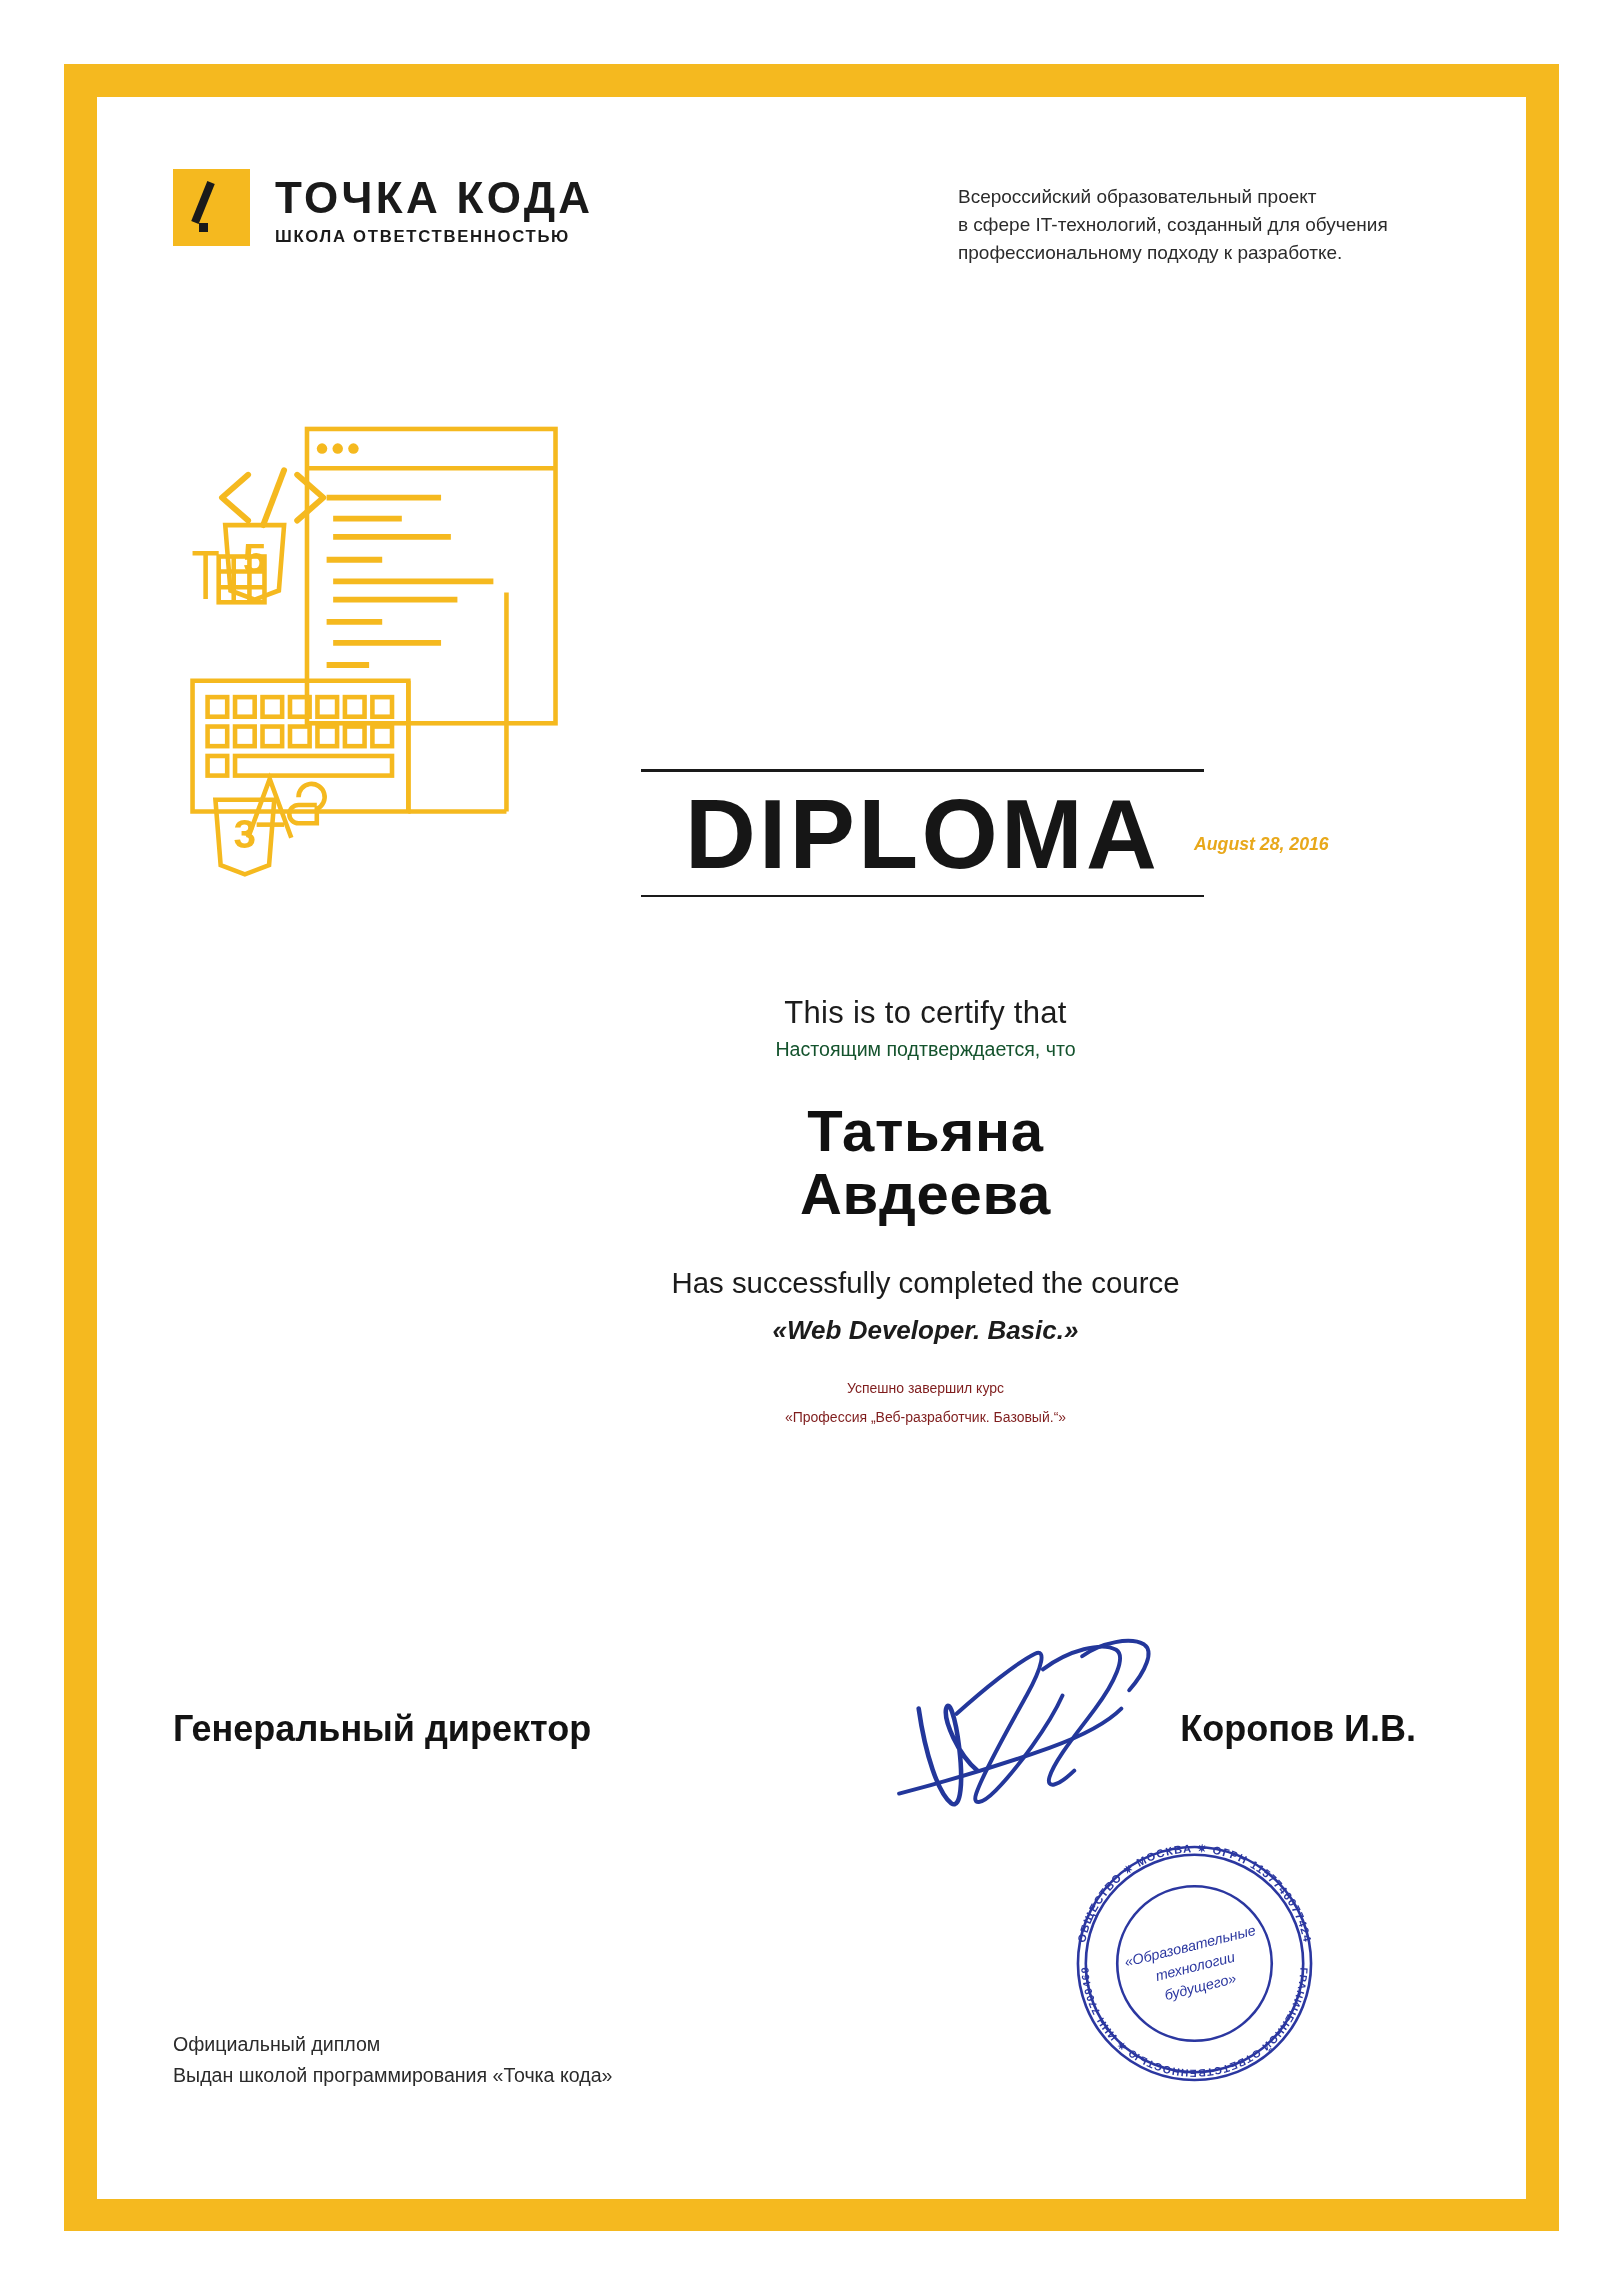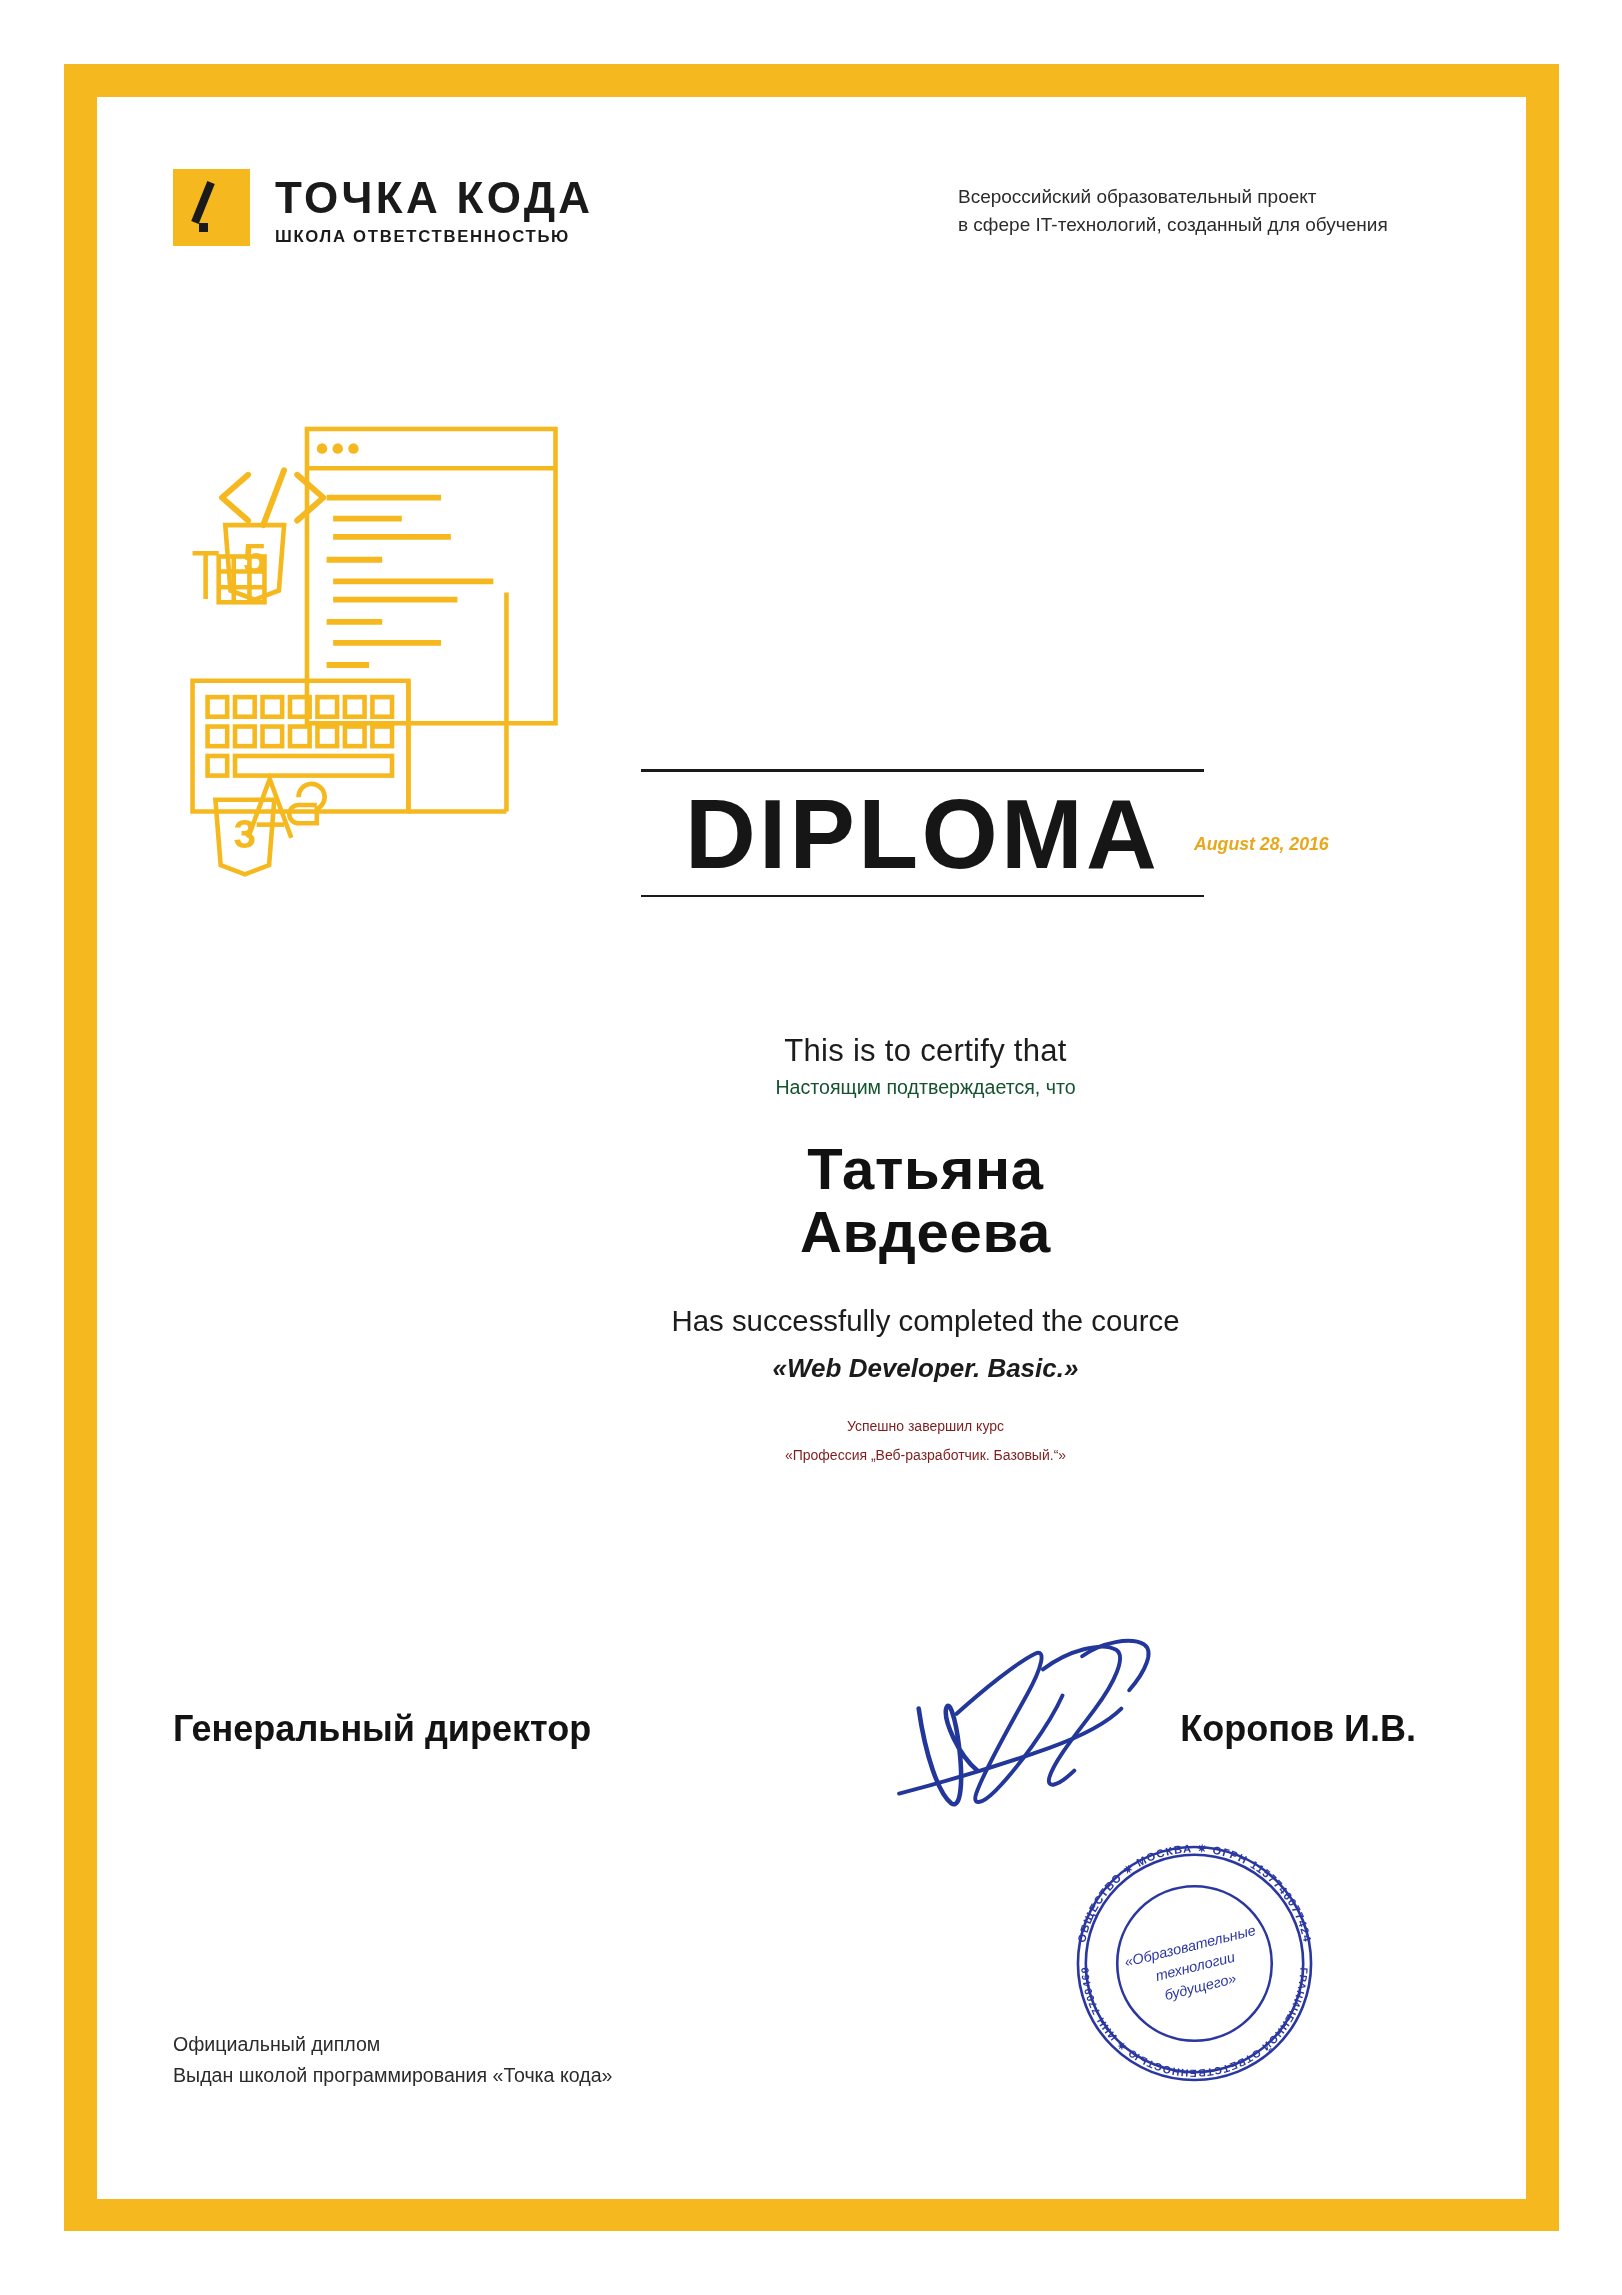--- a/index.html
+++ b/index.html
@@ -156,21 +156,20 @@
     position: absolute;
     left: 510px;
     top: 995px;
     width: 831px;
     text-align: center;
   }
   .certify-en {
     font-size: 31px;
     color: #1c1c1c;
     letter-spacing: 0.3px;
-    margin-top: 38px;
   }
   .certify-ru {
     margin-top: 6.5px;
     font-size: 19.6px;
     color: #14532d;
   }
   .recipient {
     margin-top: 38px;
     font-size: 58px;
     font-weight: bold;
@@ -265,20 +264,21 @@
         <div class="dot"></div>
       </div>
       <div class="logo-text">
         <div class="logo-title">ТОЧКА КОДА</div>
         <div class="logo-sub">ШКОЛА ОТВЕТСТВЕННОСТЬЮ</div>
       </div>
     </div>
     <div class="header-desc">
       <div>Всероссийский образовательный проект</div>
       <div>в сфере IT-технологий, созданный для обучения</div>
+      <div>профессиональному подходу к разработке.</div>
     </div>
   </div>
 
   <div class="illus">
     <svg width="654" height="628" viewBox="0 0 1000 960" fill="none" xmlns="http://www.w3.org/2000/svg">
       <g stroke="#f5b91f" stroke-width="7" fill="none">
 
         <rect x="185" y="35" width="380" height="450"></rect>
         <line x1="185" y1="95" x2="565" y2="95"></line>
         <circle cx="208" cy="65" r="8" fill="#f5b91f" stroke="none"></circle>

